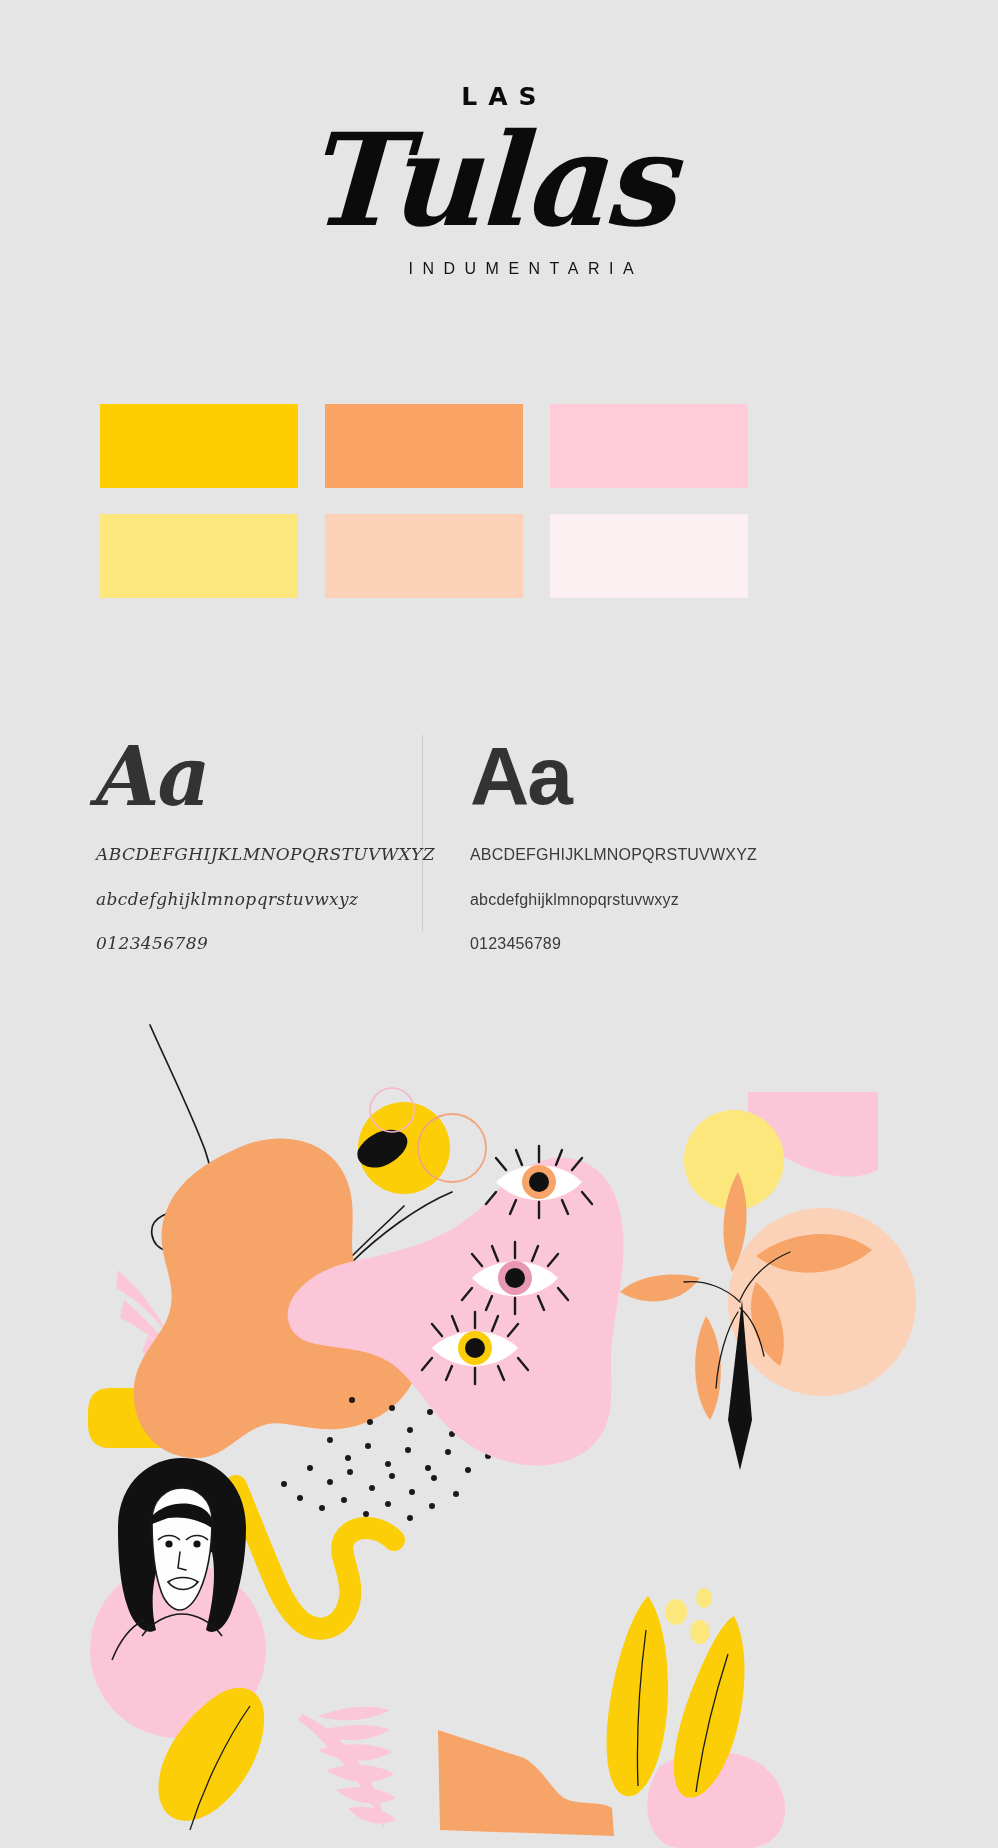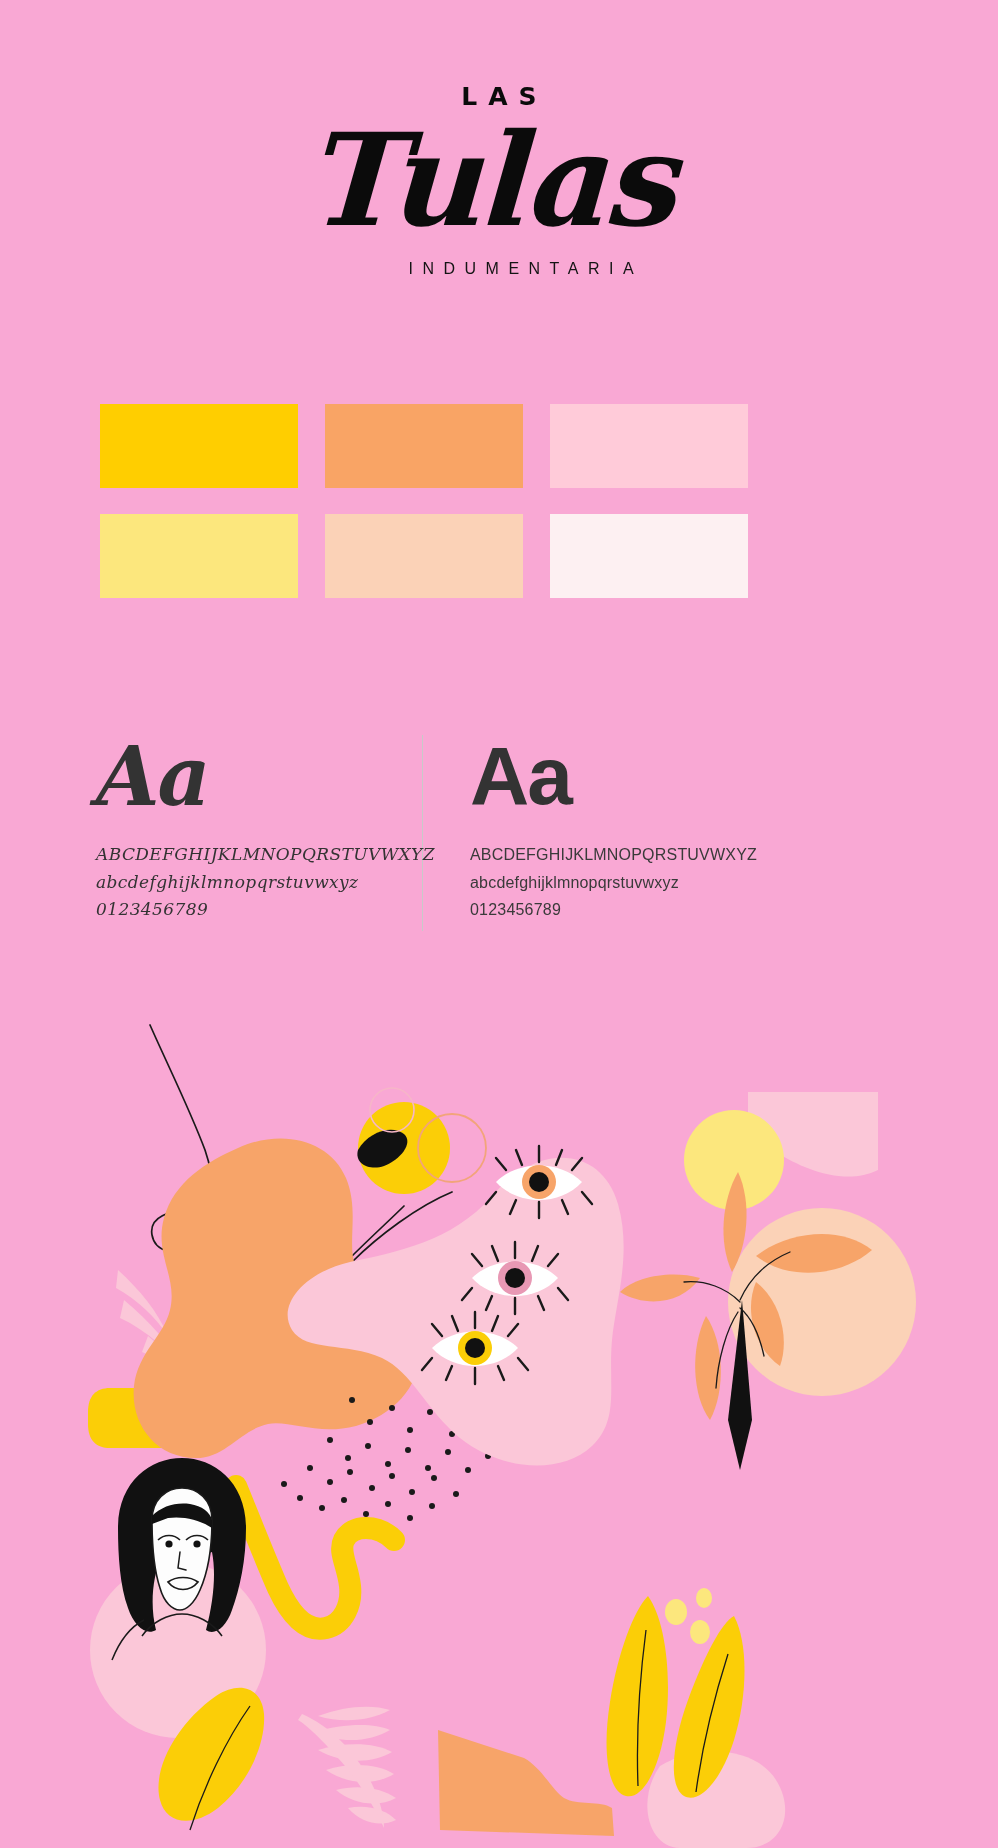--- a/index.html
+++ b/index.html
@@ -4,21 +4,21 @@
 <title>Las Tulas — Brand Board</title>
 <style>
   html,body{margin:0;padding:0;}
   body{
     width:998px; height:1848px;
     background:#F9F9F7;
     font-family:"Liberation Sans", sans-serif;
     overflow:hidden;
     position:relative;
   }
-  .page{position:relative;width:998px;height:1848px;background:#f9a8d4;}
+  .page{position:relative;width:998px;height:1848px;background:#e5e5e5;}
 
   
   .logo-block{
     position:absolute; top:84px; left:0; width:998px;
     text-align:center;
   }
   .logo-las{
     font-family:"DejaVu Sans", sans-serif;
     font-size:25px;
     font-weight:700;
@@ -84,21 +84,21 @@
   }
   .specimen-sans{
     font-family:"Liberation Sans", sans-serif;
     font-size:82px;
     font-weight:700;
     color:#333333;
     line-height:1;
     letter-spacing:-2px;
   }
   .glyphs{margin-top:24px;}
-  .glyphs div{white-space:nowrap;}
+  .glyphs div{white-space:nowrap;margin-top:17px;}
   .glyphs-script div{
     font-family:"DejaVu Serif", serif;
     font-style:italic;
     font-size:17px;
     color:#333333;
     line-height:1.62;
     letter-spacing:0.4px;
   }
   .glyphs-sans div{
     font-family:"Liberation Sans", sans-serif;

